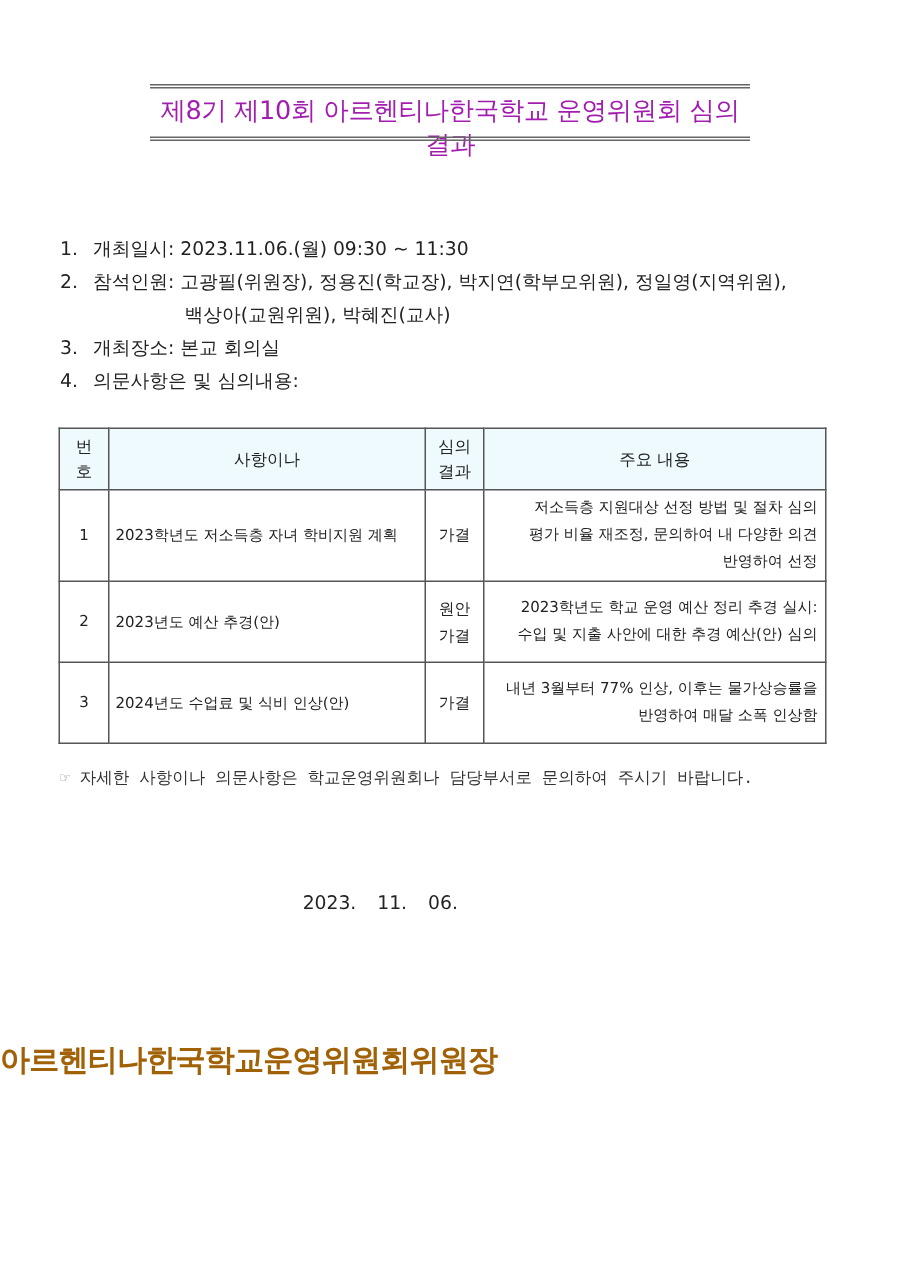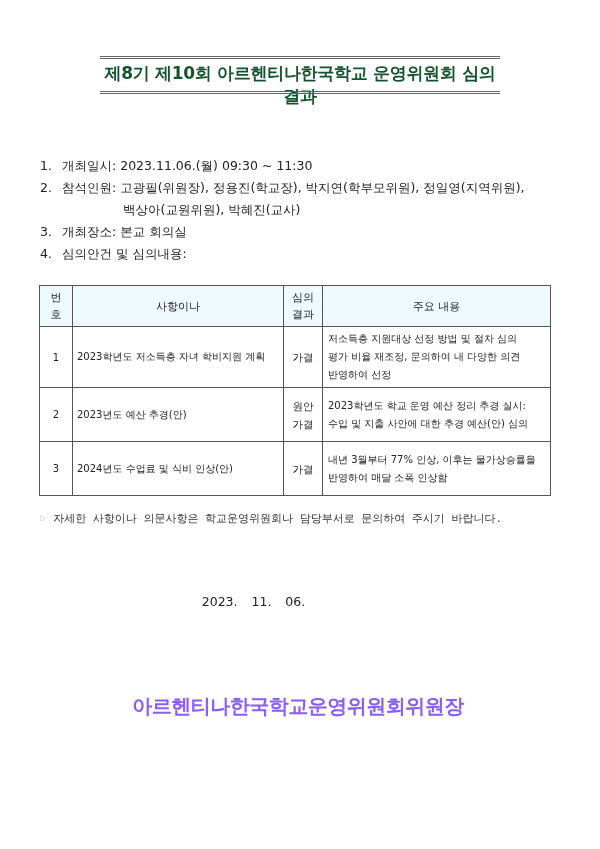--- a/index.html
+++ b/index.html
@@ -3,34 +3,34 @@
 <meta charset="utf-8">
 <style>
   html, body { margin:0; padding:0; background:#ffffff; }
   body { width:600px; height:849px; position:relative; overflow:hidden;
          font-family:"DejaVu Sans", "Liberation Sans", sans-serif; color:#222; }
   .title-wrap { position:absolute; left:100px; top:56px; width:400px; height:38px; }
   .rule { position:absolute; left:0; width:400px; height:0; border-top:1px solid #666; }
   .rule.r1 { top:0px; } .rule.r2 { top:2px; }
   .rule.r3 { top:35px; } .rule.r4 { top:37px; }
   .title { position:absolute; left:0; top:6px; width:400px; text-align:center;
-           font-size:17px; font-weight:bold; color:#14532d; letter-spacing:-0.3px; }
+           font-size:17px; font-weight:normal; color:#a21caf; letter-spacing:-0.3px; }
   .info { position:absolute; left:40px; font-size:12.5px; color:#222; white-space:nowrap; }
   .info .num { display:inline-block; width:18px; }
   .info .lbl { display:inline-block;text-align:right; }
   table.res { position:absolute; left:39px; top:285px; width:512px; border-collapse:collapse;
               font-size:10px; color:#222; }
   table.res th, table.res td { border:1px solid #555; padding:0 4px; vertical-align:middle; }
   table.res th { background:#eefafe; font-weight:normal; font-size:11px; height:40px; line-height:17px; }
   table.res td.c { text-align:center; }
   table.res td.c2 { text-align:center; font-size:10.5px; line-height:18px;margin-top:32px; }
-  table.res td.desc { line-height:18px; padding:3px 5px; }
+  table.res td.desc { line-height:18px; padding:3px 5px;text-align:right; }
   .note { position:absolute; left:40px; top:511px; font-size:11px; color:#333; white-space:nowrap;font-family:Liberation Mono, monospace; }
   .date { position:absolute; left:0; width:507px; top:594px; text-align:center; font-size:12.5px; color:#222; word-spacing:10px; }
-  .sign { position:absolute; left:0; width:596px; top:693px; text-align:center; font-size:20px; font-weight:bold; color:#8b5cf6; letter-spacing:-0.5px; }
+  .sign { position:absolute; left:0; width:596px; top:693px; font-size:20px; font-weight:bold; color:#a16207; letter-spacing:-0.5px; }
 </style>
 </head>
 <body>
 
 <div class="title-wrap">
   <div class="rule r1"></div>
   <div class="rule r2"></div>
   <div class="title">제8기 제10회 아르헨티나한국학교 운영위원회 심의결과</div>
   <div class="rule r3"></div>
   <div class="rule r4"></div>
@@ -49,21 +49,21 @@
 <div class="info" style="top:202px; left:123px;">
   <span>백상아(교원위원), 박혜진(교사)</span>
 </div>
 <div class="info" style="top:224px;">
   <span class="num">3.</span>
   <span class="lbl">개최장소:</span>
   <span>본교 회의실</span>
 </div>
 <div class="info" style="top:246px;">
   <span class="num">4.</span>
-  <span class="lbl">심의안건 및 심의내용:</span>
+  <span class="lbl">의문사항은 및 심의내용:</span>
 </div>
 
 <table class="res">
   <colgroup>
       <col style="width:33px">
       <col style="width:211px">
       <col style="width:39px">
       <col>
     </colgroup>
   <tbody>

